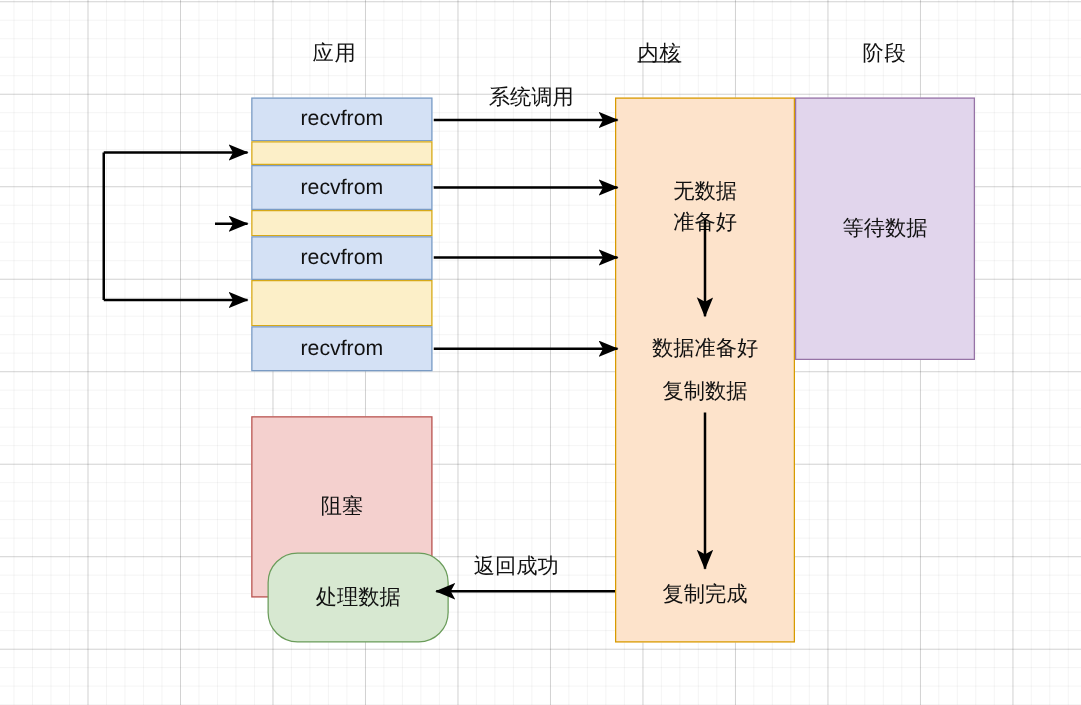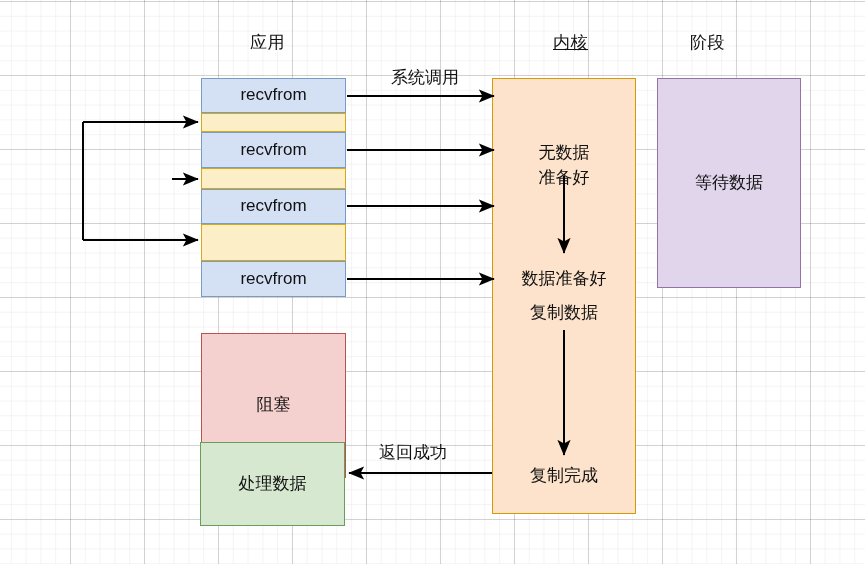--- a/index.html
+++ b/index.html
@@ -48,21 +48,21 @@
     font-size:17px;
     color:#111111;
     line-height:1.35;
   }
 
   .b-blue{ background:#d4e1f5; border:1px solid #7a9bc4;justify-content:center; }
   .b-yellow{ background:#fcefc8; border:1px solid #d6a919; }
   .b-red{ background:#f4d0ce; border:1px solid #b85450; }
   .b-green{ background:#d7e8d1; border:1px solid #6a9c5a; }
   .b-orange{ background:#fde3cb; border:1.8px solid #d79b00; }
-  .b-purple{ background:#e1d5ec; border:1.5px solid #9673a6;margin-left:21px; }
+  .b-purple{ background:#e1d5ec; border:1.5px solid #9673a6; }
 
   .ktext{
     position:absolute;
     font-size:17px;
     color:#111111;
     text-align:center;
     white-space:pre-line;
     line-height:1.45;
   }
 
@@ -79,21 +79,21 @@
     width:865px;height:564px;
     pointer-events:none;
   }
 </style>
 </head>
 <body>
 
 <div id="canvas">
 
   <div class="hdr" style="left:250px;top:31px;">应用</div>
-  <div class="hdr" style="left:553px;top:31px;text-decoration:underline;">内核</div>
+  <div class="hdr" style="left:510px;top:31px;text-decoration:underline;">内核</div>
   <div class="hdr" style="left:690px;top:31px;">阶段</div>
 
   <div class="box b-orange" style="left:492px;top:78px;width:144px;height:436px;"></div>
 
   <div class="box b-purple" style="left:636px;top:78px;width:144px;height:210px;">
     <span>等待数据</span>
   </div>
 
   <div class="box b-blue" style="left:201px;top:78px;width:145px;height:35px;">
     <span>recvfrom</span>
@@ -112,21 +112,21 @@
   </div>
   <div class="box b-yellow" style="left:201px;top:224px;width:145px;height:37px;">
     <span></span>
   </div>
   <div class="box b-blue" style="left:201px;top:261px;width:145px;height:36px;">
     <span>recvfrom</span>
   </div>
   <div class="box b-red" style="left:201px;top:297px;width:145px;height:145px;margin-top:36px;">
     <span>阻塞</span>
   </div>
-  <div class="box b-green" style="left:200px;top:442px;width:145px;height:84px;">
+  <div class="box b-green" style="left:214px;top:442px;width:145px;height:72px;border-radius:24px;">
     <span>处理数据</span>
   </div>
 
   <div class="ktext" style="left:492px;top:125px;width:144px;margin-top:16px;">无数据
 准备好</div>
   <div class="ktext" style="left:492px;top:301px;width:144px;">复制数据</div>
   <div class="ktext" style="left:492px;top:267px;width:144px;">数据准备好</div>
   <div class="ktext" style="left:492px;top:464px;width:144px;">复制完成</div>
 
   <div class="lbl" style="left:371px;top:66px;margin-left:20px;">系统调用</div>

